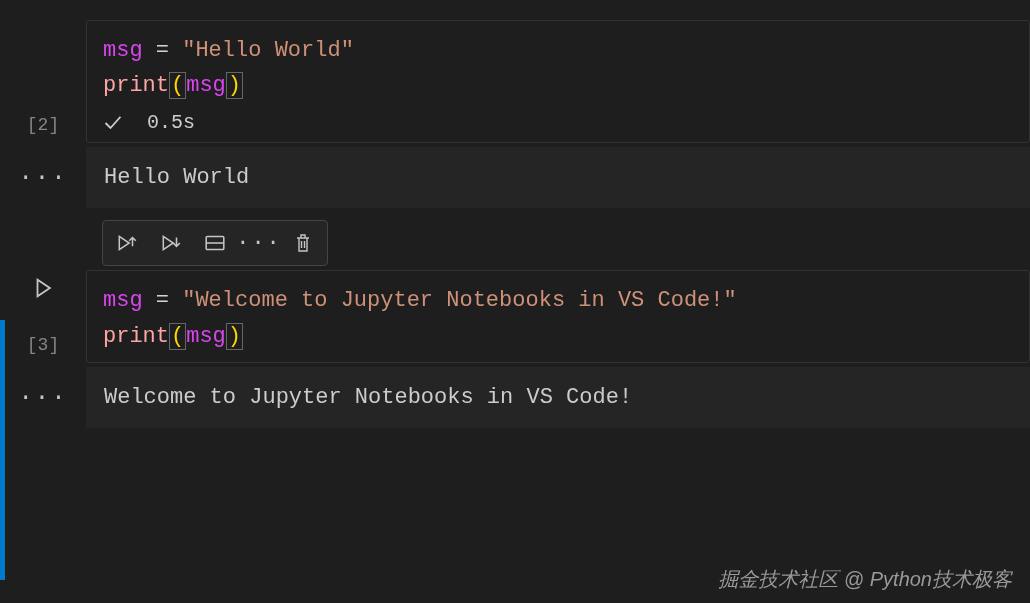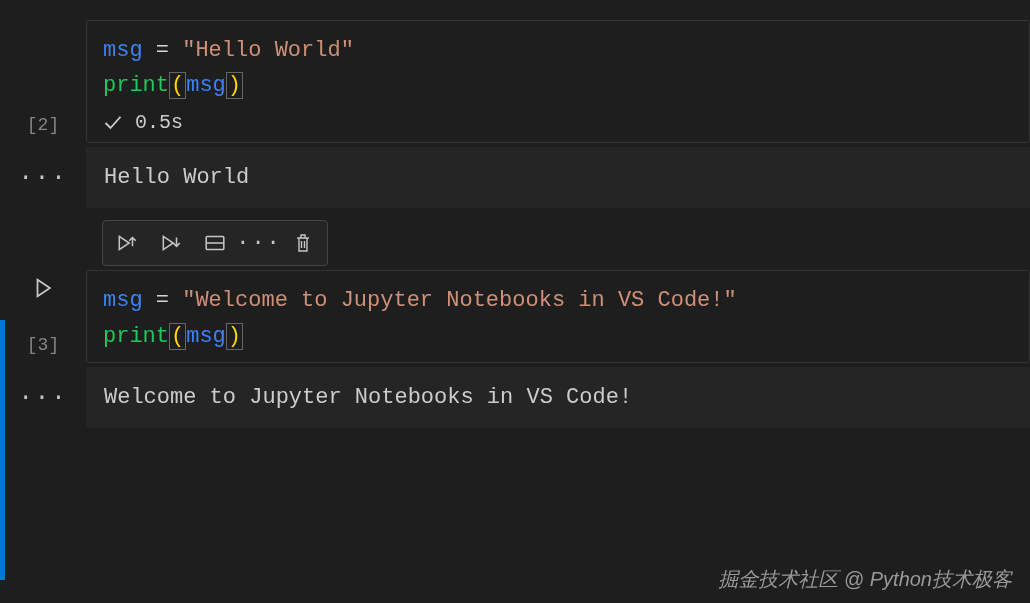--- a/index.html
+++ b/index.html
@@ -47,30 +47,30 @@
     border: 1px solid #333;
     border-radius: 3px;
     padding: 12px 16px 8px 16px;
     margin-right: 0;
   }
   .code-line {
     font-size: 22px;
     line-height: 1.6;
     white-space: pre;
   }
-  .kw-var { color: #3b82f6; text-align: right; }
+  .kw-var { color: #d946ef; text-align: right; }
   .kw-op  { color: #d4d4d4; }
   .kw-str { color: #ce9178; }
-  .kw-fn  { color: #22c55e; }
+  .kw-fn  { color: #fca5a5; }
   .bracket { color: #ffd700; position: relative; }
   .bracket-hl { border: 1px solid #666; padding: 0 1px; }
   .status-row {
     display: flex;
     align-items: center;
-    gap: 12px;
+    gap: 24px;
     margin-top: 8px;
     color: #cccccc;
     font-size: 20px;
   }
   .check {
     width: 20px; height: 20px; display:inline-flex; align-items:center; justify-content:center;
   }
   .output-row {
     display: flex;
     margin-bottom: 12px;

